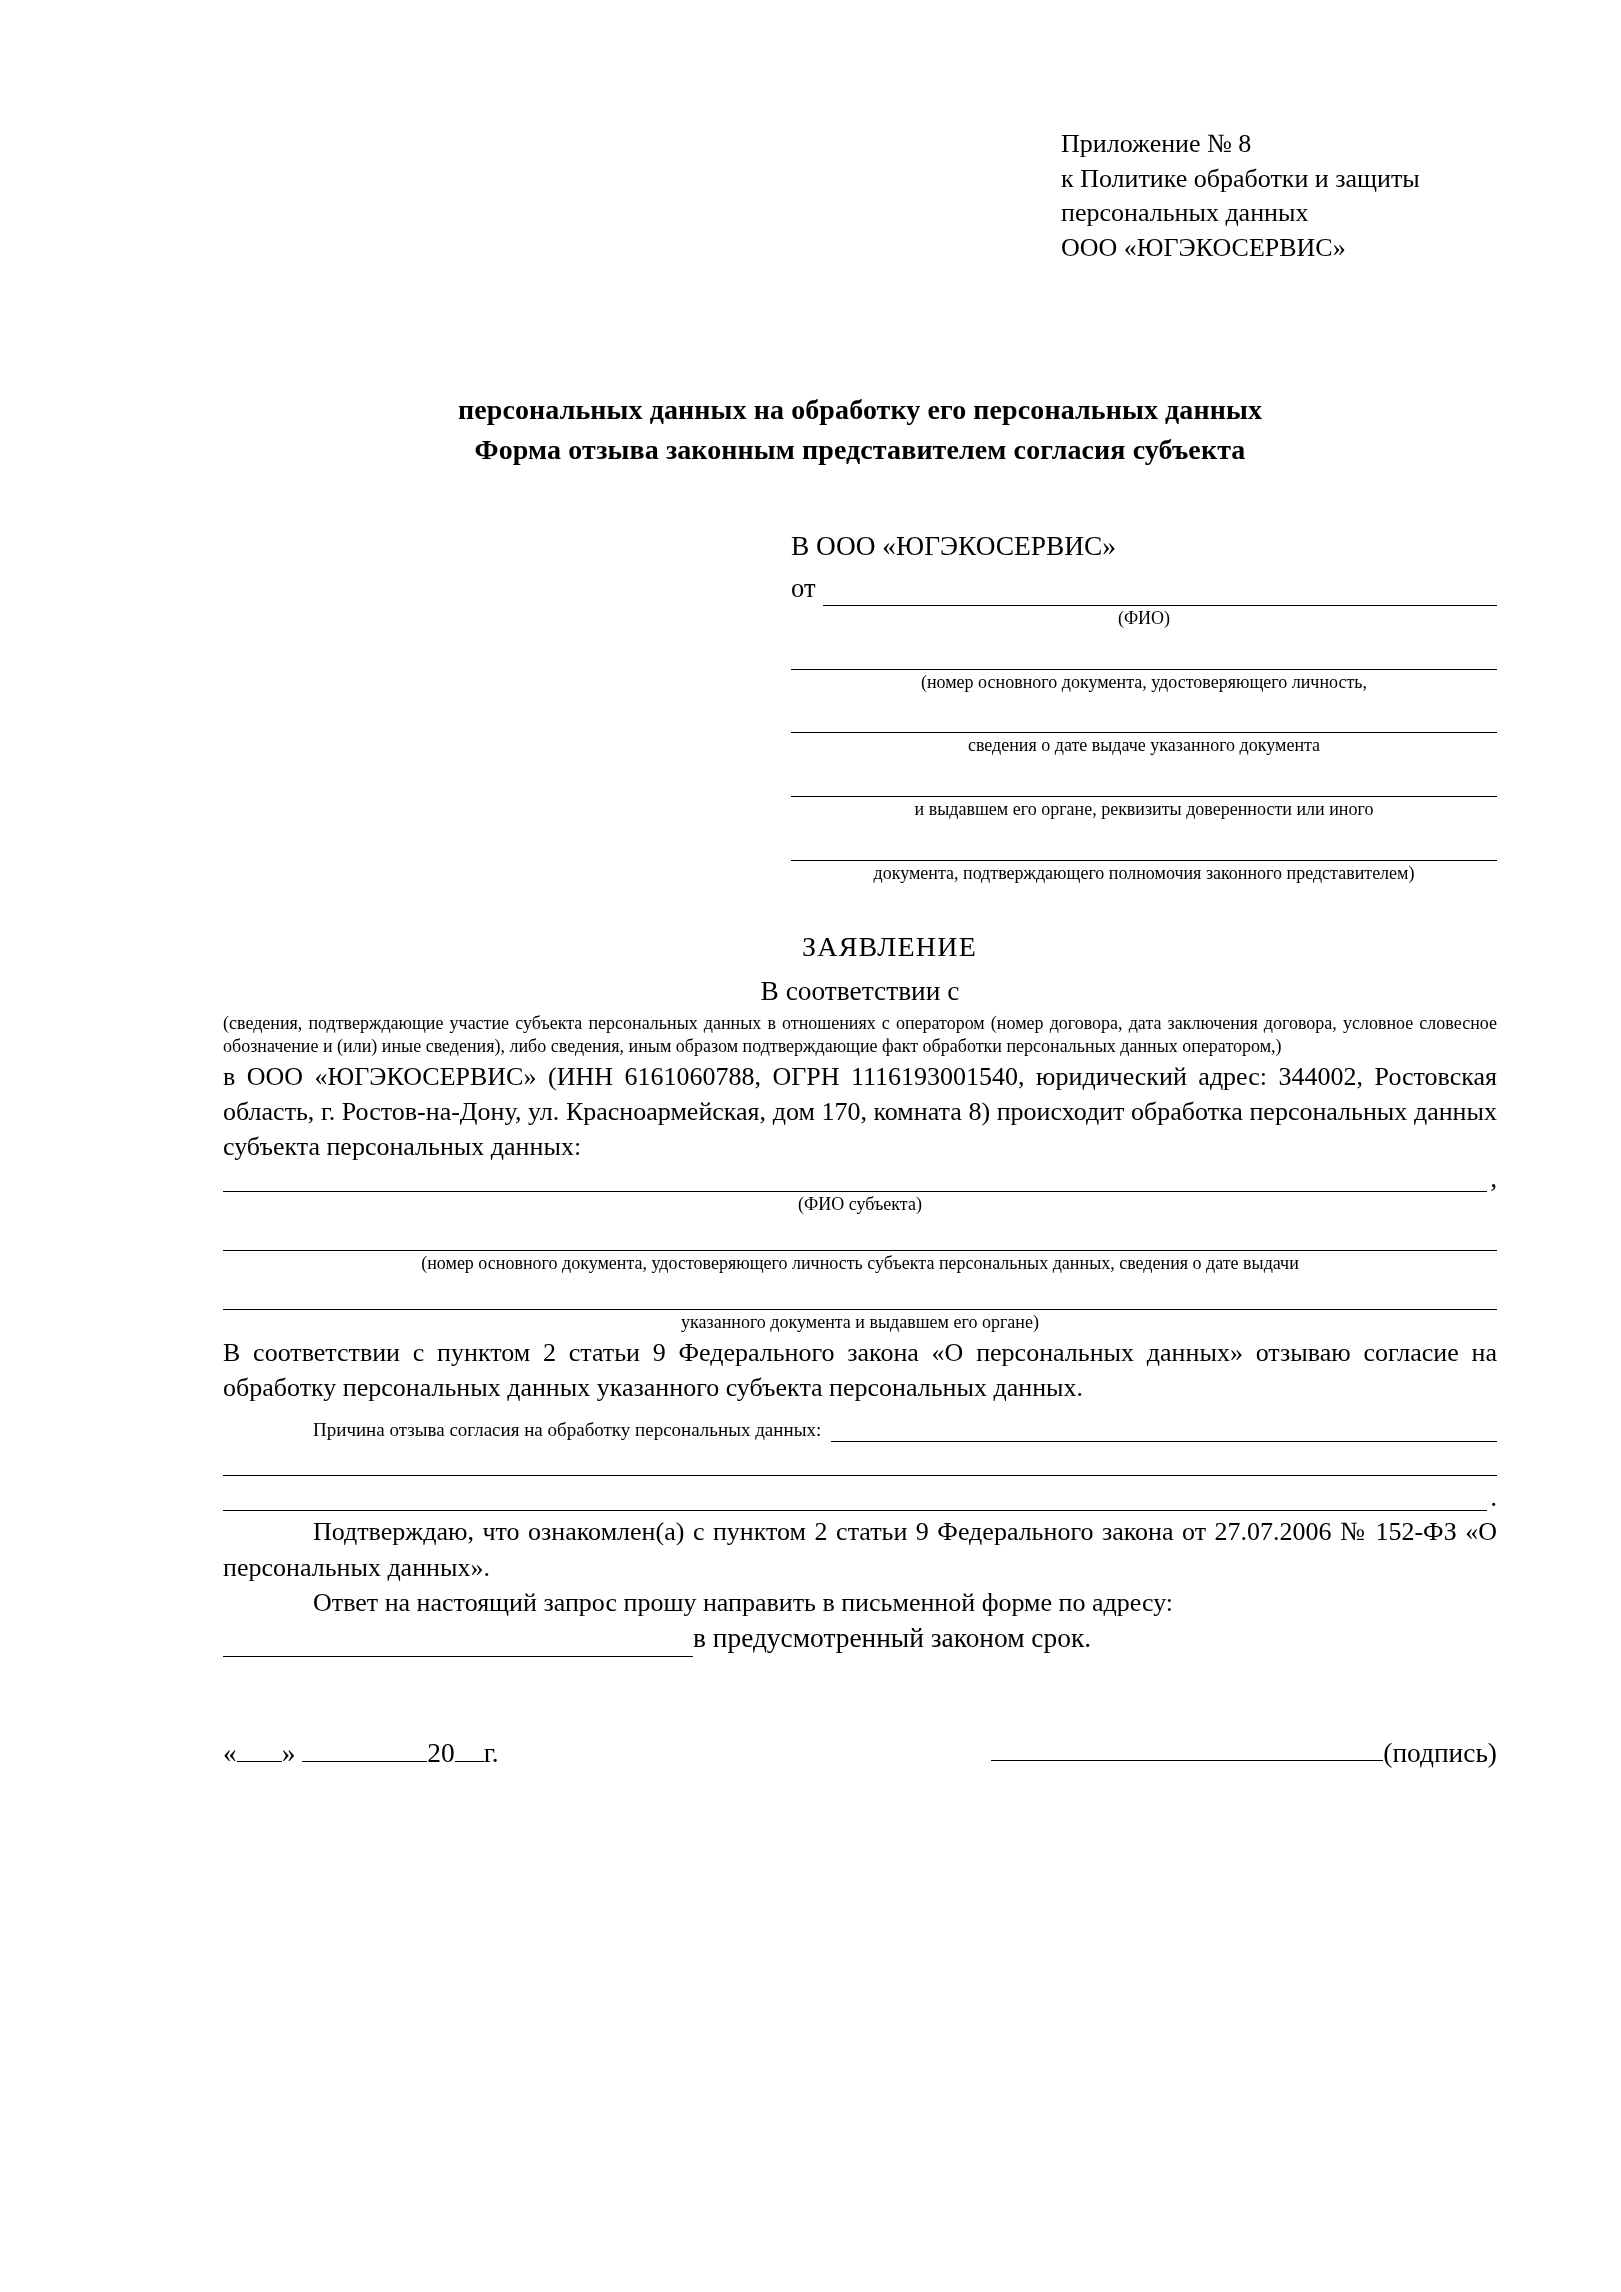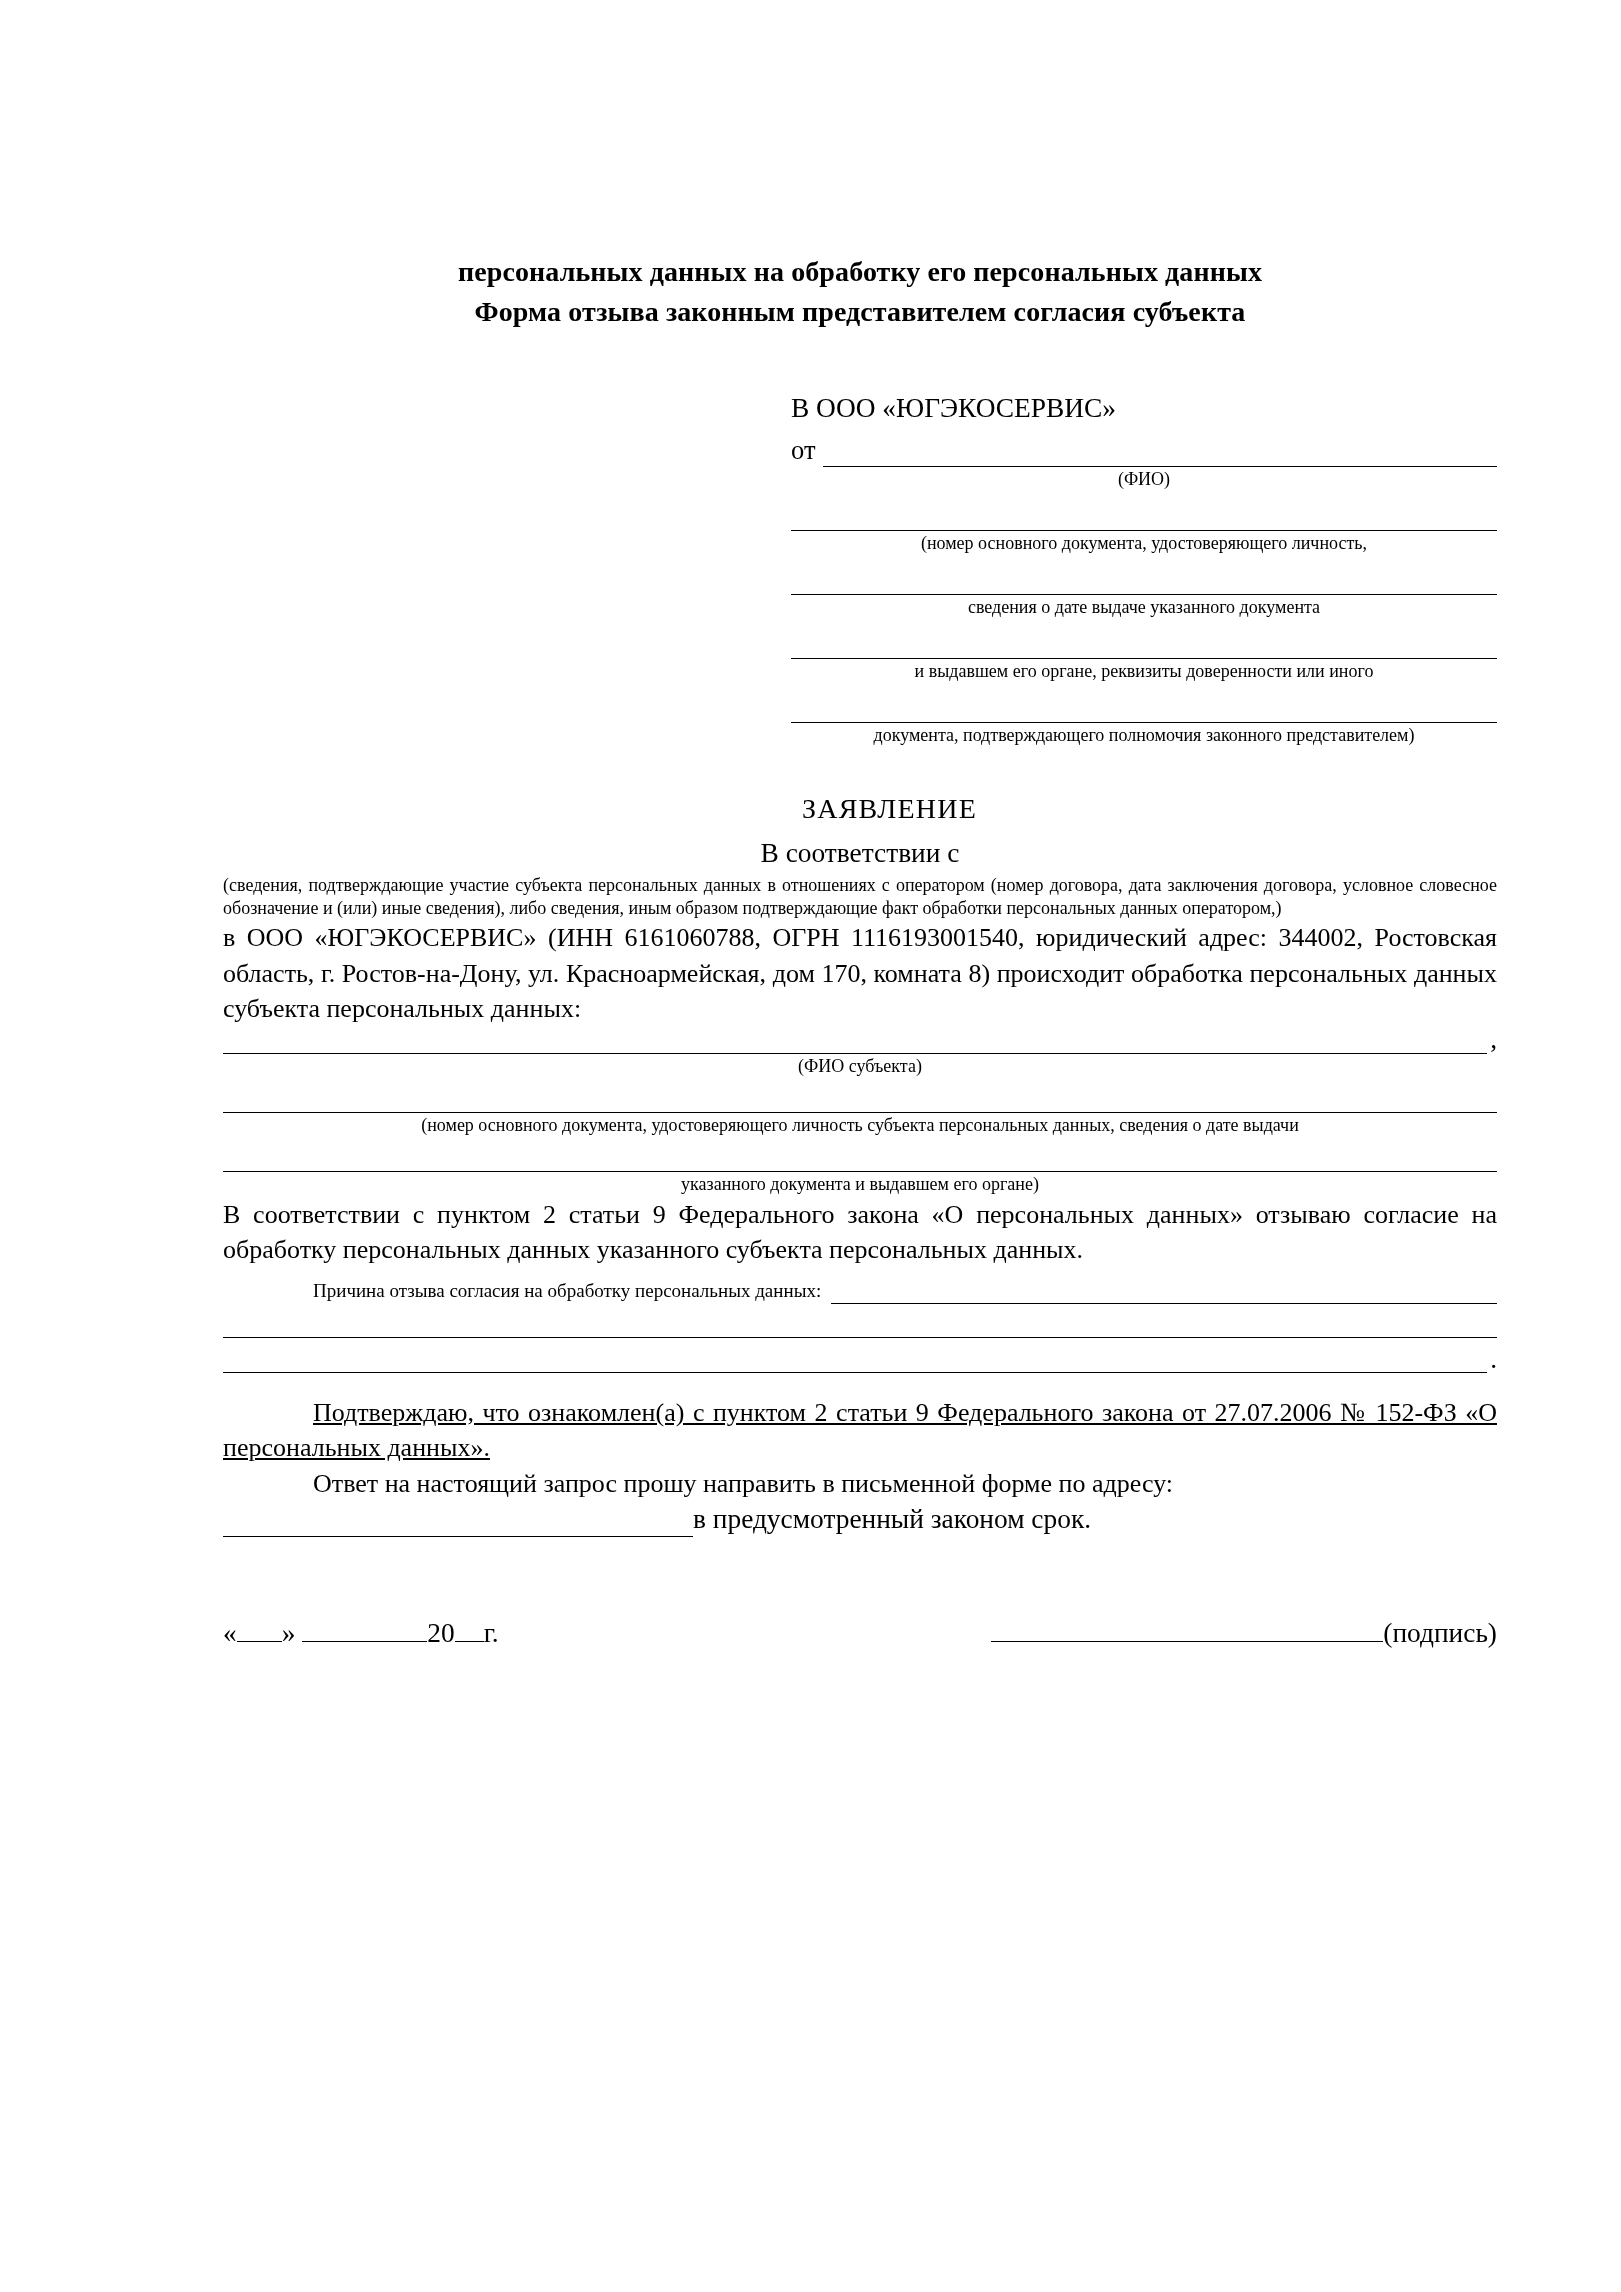--- a/index.html
+++ b/index.html
@@ -196,20 +196,26 @@
   .u-sm { width: 45px; }
   .u-md { width: 125px; }
   .u-xs { width: 29px; }
 </style>
 </head>
 <body>
 
 <div class="page">
   <div class="inner">
 
+    <div class="header-block">
+      <div>Приложение № 8</div>
+      <div>к Политике обработки и защиты</div>
+      <div>персональных данных</div>
+      <div>ООО «ЮГЭКОСЕРВИС»</div>
+    </div>
 
     <div class="title">
       <div>персональных данных на обработку его персональных данных</div>
       <div>Форма отзыва законным представителем согласия субъекта</div>
     </div>
 
     <div class="addressee">
       <div class="line1">В ООО «ЮГЭКОСЕРВИС»</div>
 
       <div class="ot-row">
@@ -273,21 +279,21 @@
         <span class="rule"></span>
       </div>
 
       <div class="full-rule"></div>
 
       <div class="rule-with-comma" style="margin-top:7.8px;">
         <span class="rule"></span>
         <span class="tail">.</span>
       </div>
 
-      <div class="para" style="margin-top:22px; text-indent:90px;text-decoration:underline;">Подтверждаю, что ознакомлен(а) с пунктом 2 статьи 9 Федерального закона от 27.07.2006 № 152-ФЗ «О персональных данных».</div>
+      <div class="para" style="margin-top:3px; text-indent:90px;">Подтверждаю, что ознакомлен(а) с пунктом 2 статьи 9 Федерального закона от 27.07.2006 № 152-ФЗ «О персональных данных».</div>
 
       <div class="para" style="text-indent:90px;">Ответ на настоящий запрос прошу направить в письменной форме по адресу:</div>
 
       <div class="addr-row">
         <span class="short-rule"></span>
         <span class="txt">в предусмотренный законом срок.</span>
       </div>
 
       <div class="sign-row">
         <span class="sign-left">

